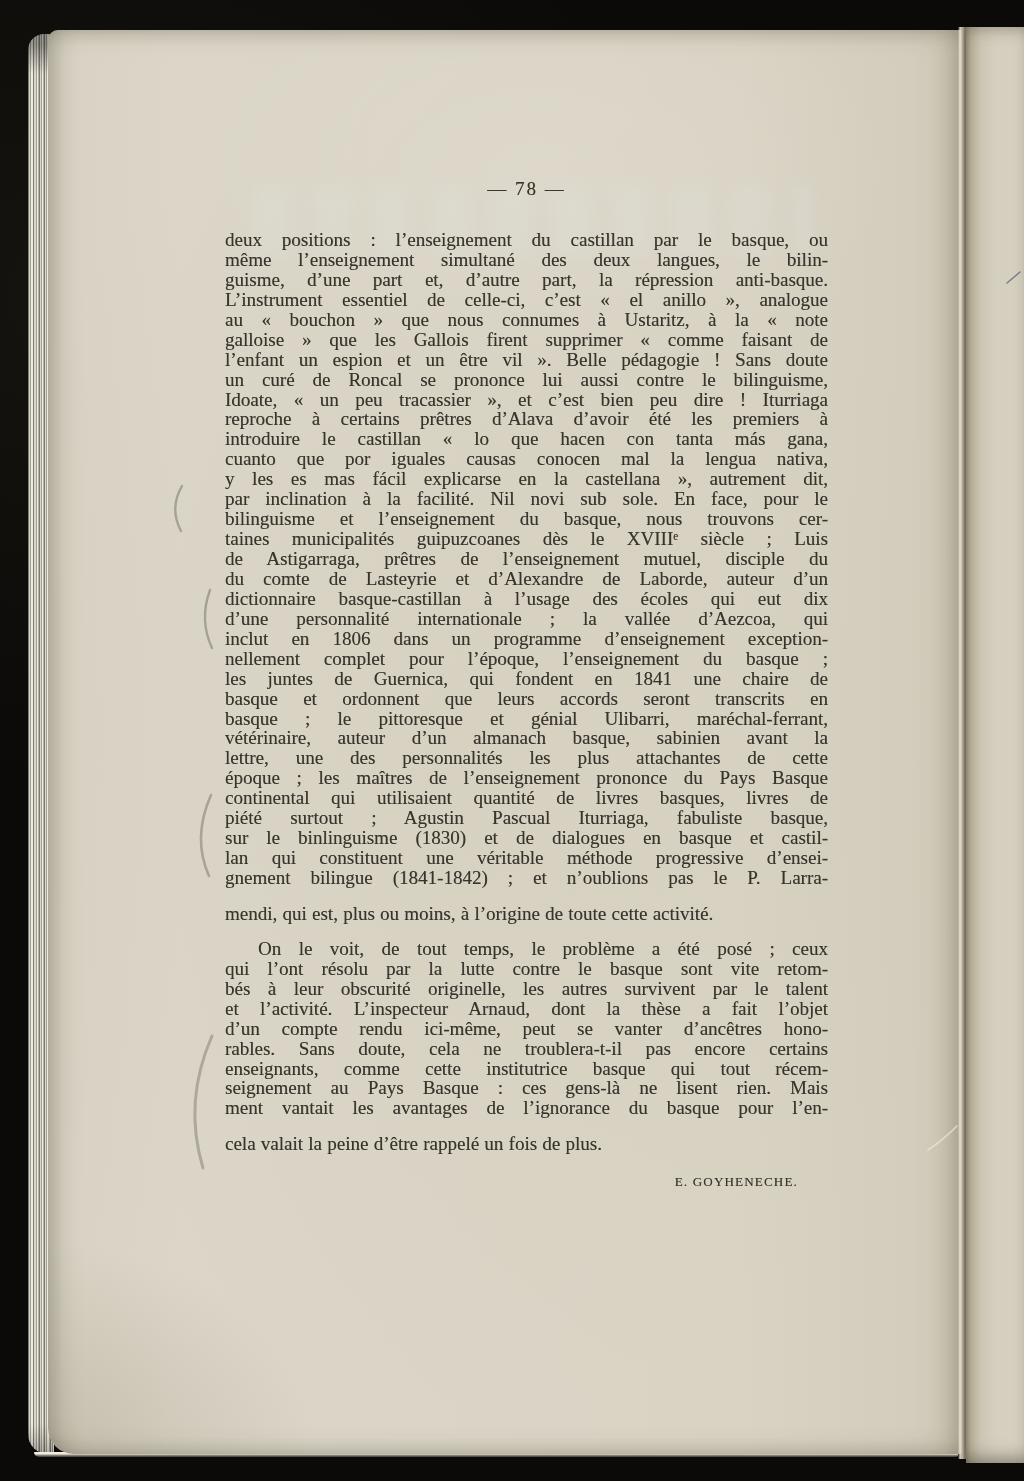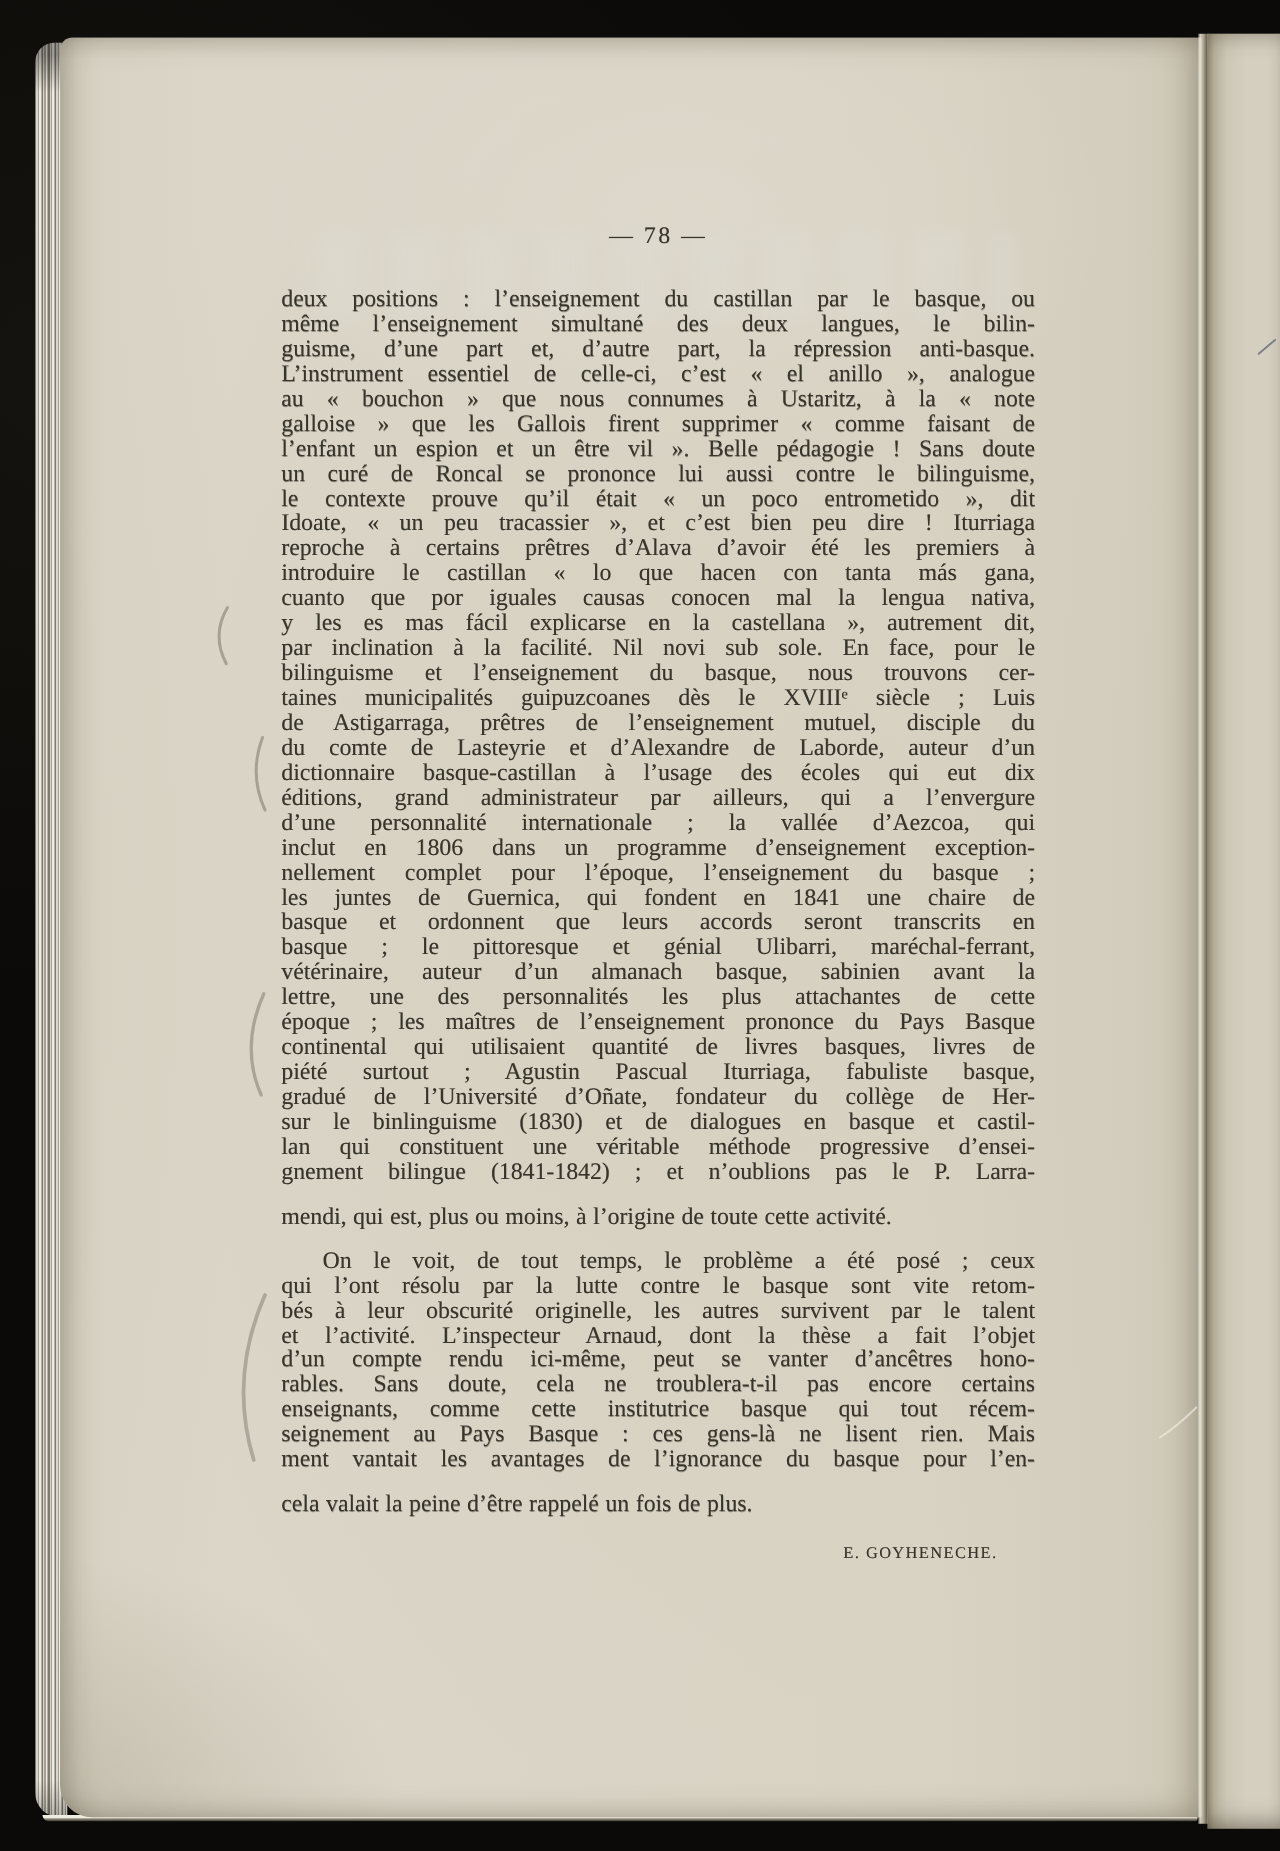--- a/index.html
+++ b/index.html
@@ -128,45 +128,42 @@
       <div id="body-text">
           <div class="paragraph">
             <div class="line">deux positions : l’enseignement du castillan par le basque, ou</div>
             <div class="line">même l’enseignement simultané des deux langues, le bilin-</div>
             <div class="line">guisme, d’une part et, d’autre part, la répression anti-basque.</div>
             <div class="line">L’instrument essentiel de celle-ci, c’est « el anillo », analogue</div>
             <div class="line">au « bouchon » que nous connumes à Ustaritz, à la « note</div>
             <div class="line">galloise » que les Gallois firent supprimer « comme faisant de</div>
             <div class="line">l’enfant un espion et un être vil ». Belle pédagogie ! Sans doute</div>
             <div class="line">un curé de Roncal se prononce lui aussi contre le bilinguisme,</div>
-            <div class="line">le contexte prouve qu’il était « un poco entrometido », dit</div>
             <div class="line">Idoate, « un peu tracassier », et c’est bien peu dire ! Iturriaga</div>
             <div class="line">reproche à certains prêtres d’Alava d’avoir été les premiers à</div>
             <div class="line">introduire le castillan « lo que hacen con tanta más gana,</div>
             <div class="line">cuanto que por iguales causas conocen mal la lengua nativa,</div>
             <div class="line">y les es mas fácil explicarse en la castellana », autrement dit,</div>
             <div class="line">par inclination à la facilité. Nil novi sub sole. En face, pour le</div>
             <div class="line">bilinguisme et l’enseignement du basque, nous trouvons cer-</div>
             <div class="line">taines municipalités guipuzcoanes dès le XVIIIᵉ siècle ; Luis</div>
             <div class="line">de Astigarraga, prêtres de l’enseignement mutuel, disciple du</div>
             <div class="line">du comte de Lasteyrie et d’Alexandre de Laborde, auteur d’un</div>
             <div class="line">dictionnaire basque-castillan à l’usage des écoles qui eut dix</div>
-            <div class="line">éditions, grand administrateur par ailleurs, qui a l’envergure</div>
             <div class="line">d’une personnalité internationale ; la vallée d’Aezcoa, qui</div>
             <div class="line">inclut en 1806 dans un programme d’enseignement exception-</div>
             <div class="line">nellement complet pour l’époque, l’enseignement du basque ;</div>
             <div class="line">les juntes de Guernica, qui fondent en 1841 une chaire de</div>
             <div class="line">basque et ordonnent que leurs accords seront transcrits en</div>
             <div class="line">basque ; le pittoresque et génial Ulibarri, maréchal-ferrant,</div>
             <div class="line">vétérinaire, auteur d’un almanach basque, sabinien avant la</div>
             <div class="line">lettre, une des personnalités les plus attachantes de cette</div>
             <div class="line">époque ; les maîtres de l’enseignement prononce du Pays Basque</div>
             <div class="line">continental qui utilisaient quantité de livres basques, livres de</div>
             <div class="line">piété surtout ; Agustin Pascual Iturriaga, fabuliste basque,</div>
-            <div class="line">gradué de l’Université d’Oñate, fondateur du collège de Her-</div>
             <div class="line">sur le binlinguisme (1830) et de dialogues en basque et castil-</div>
             <div class="line">lan qui constituent une véritable méthode progressive d’ensei-</div>
             <div class="line">gnement bilingue (1841-1842) ; et n’oublions pas le P. Larra-</div>
             <div class="line">mendi, qui est, plus ou moins, à l’origine de toute cette activité.</div>
           </div>
           <div class="paragraph indent">
             <div class="line">On le voit, de tout temps, le problème a été posé ; ceux</div>
             <div class="line">qui l’ont résolu par la lutte contre le basque sont vite retom-</div>
             <div class="line">bés à leur obscurité originelle, les autres survivent par le talent</div>
             <div class="line">et l’activité. L’inspecteur Arnaud, dont la thèse a fait l’objet</div>

